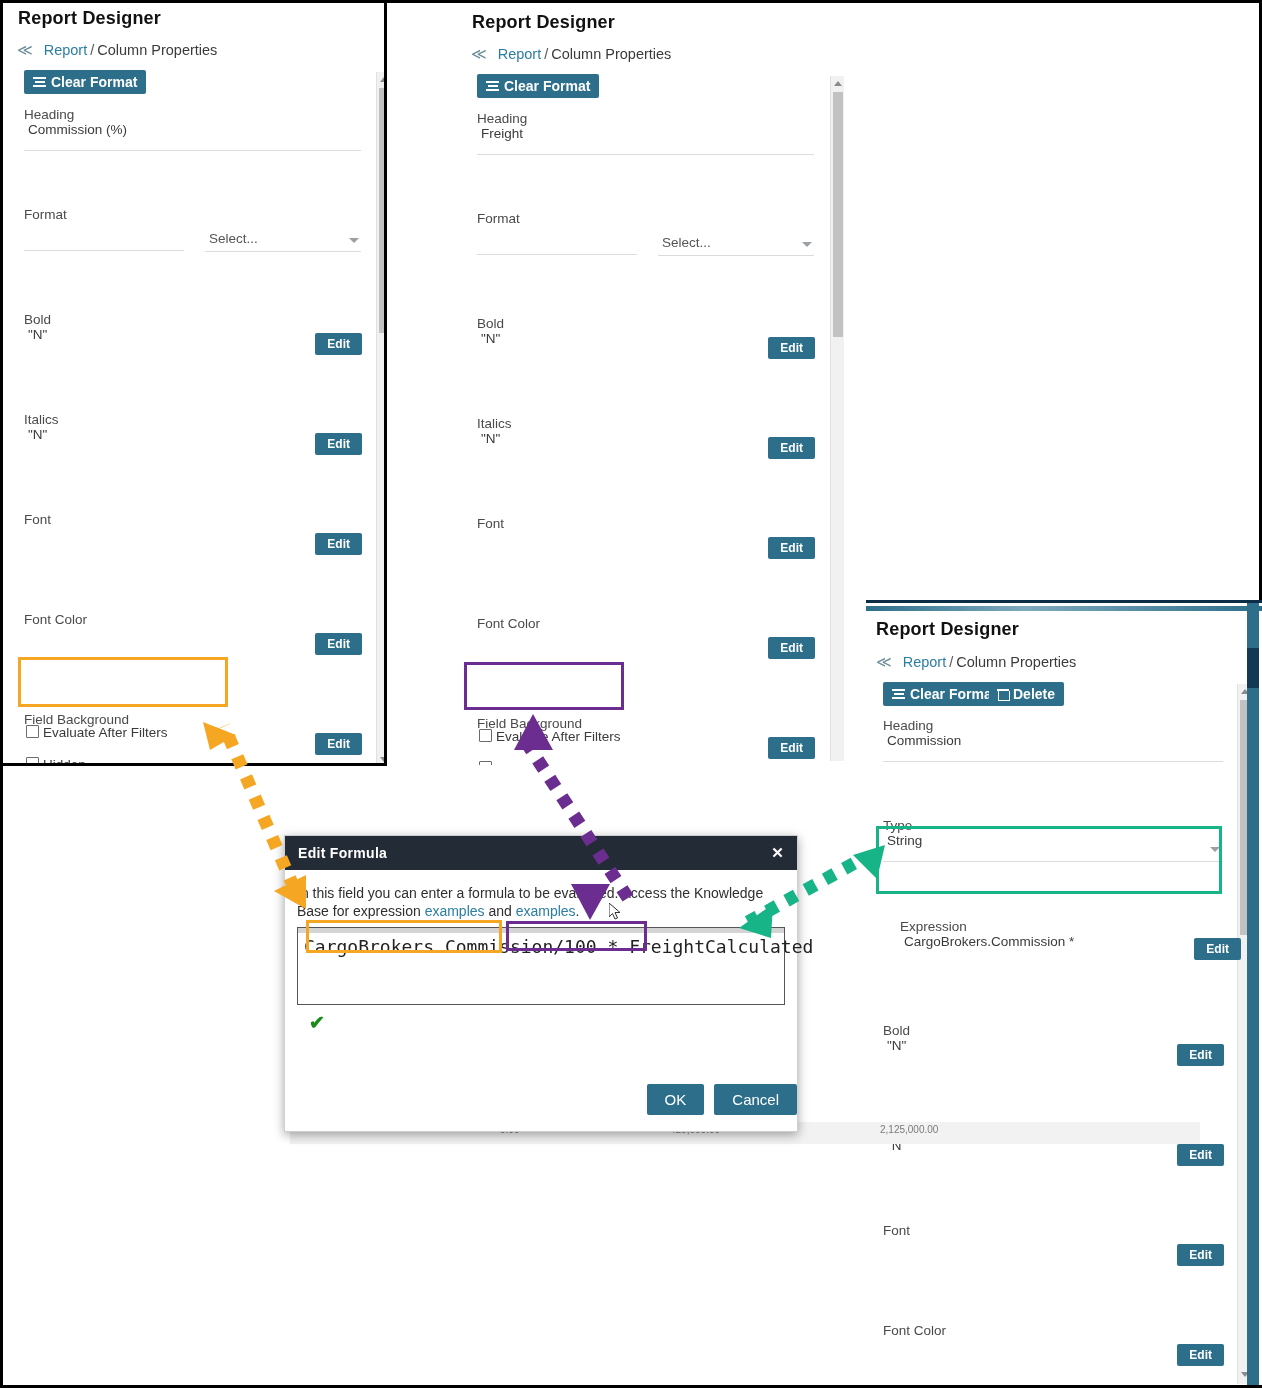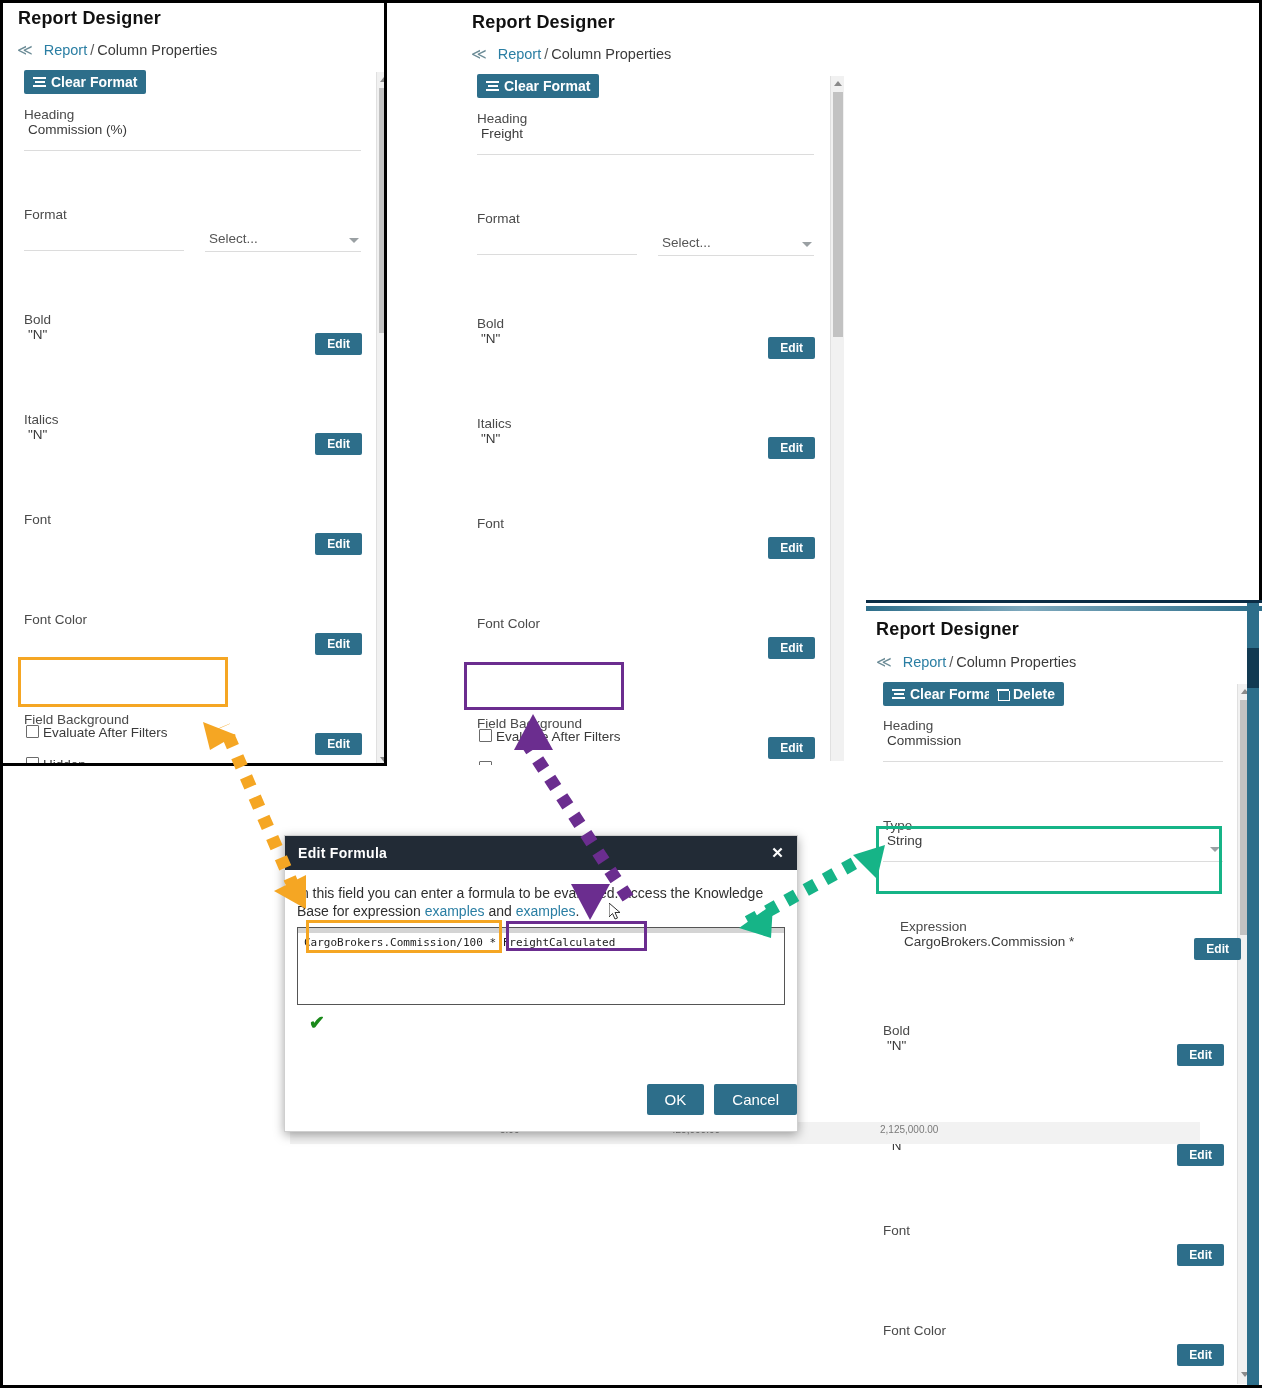--- a/index.html
+++ b/index.html
@@ -72,21 +72,21 @@
     background:#222b36;color:#fff;height:34px;display:flex;align-items:center;
     justify-content:space-between;padding:0 13px;font-size:14px;font-weight:bold;
     letter-spacing:.3px;
   }
   .dlg-x{color:#fff;font-size:15px;font-weight:bold;cursor:pointer;}
   .dlg-body{padding:14px 12px 0 12px;}
   .dlg-help{font-size:14px;color:#2f2f2f;line-height:1.32;}
   .dlg-help a{color:#2a7ea3;text-decoration:none;}
   .formula-box{
     border:1px solid #555;background:#fff;height:76px;margin-top:6px;position:relative;
-    font-family:"DejaVu Sans Mono", monospace;font-size:11px;color:#222;
+    font-family:"DejaVu Sans Mono", monospace;font-size:18px;color:#222;
   }
   .formula-box .topbar{height:5px;background:#d4d4d4;}
   .formula-text{padding:3px 6px;white-space:pre;}
   .check{color:#1a8a1a;font-size:19px;font-weight:bold;}
   .dlg-foot{display:flex;justify-content:flex-end;gap:10px;padding:0 12px 12px 0;}
   .dlg-btn{
     background:#2d6e8a;color:#fff;border:none;border-radius:2px;
     font-size:15px;padding:7px 18px;cursor:pointer;
   }
 

